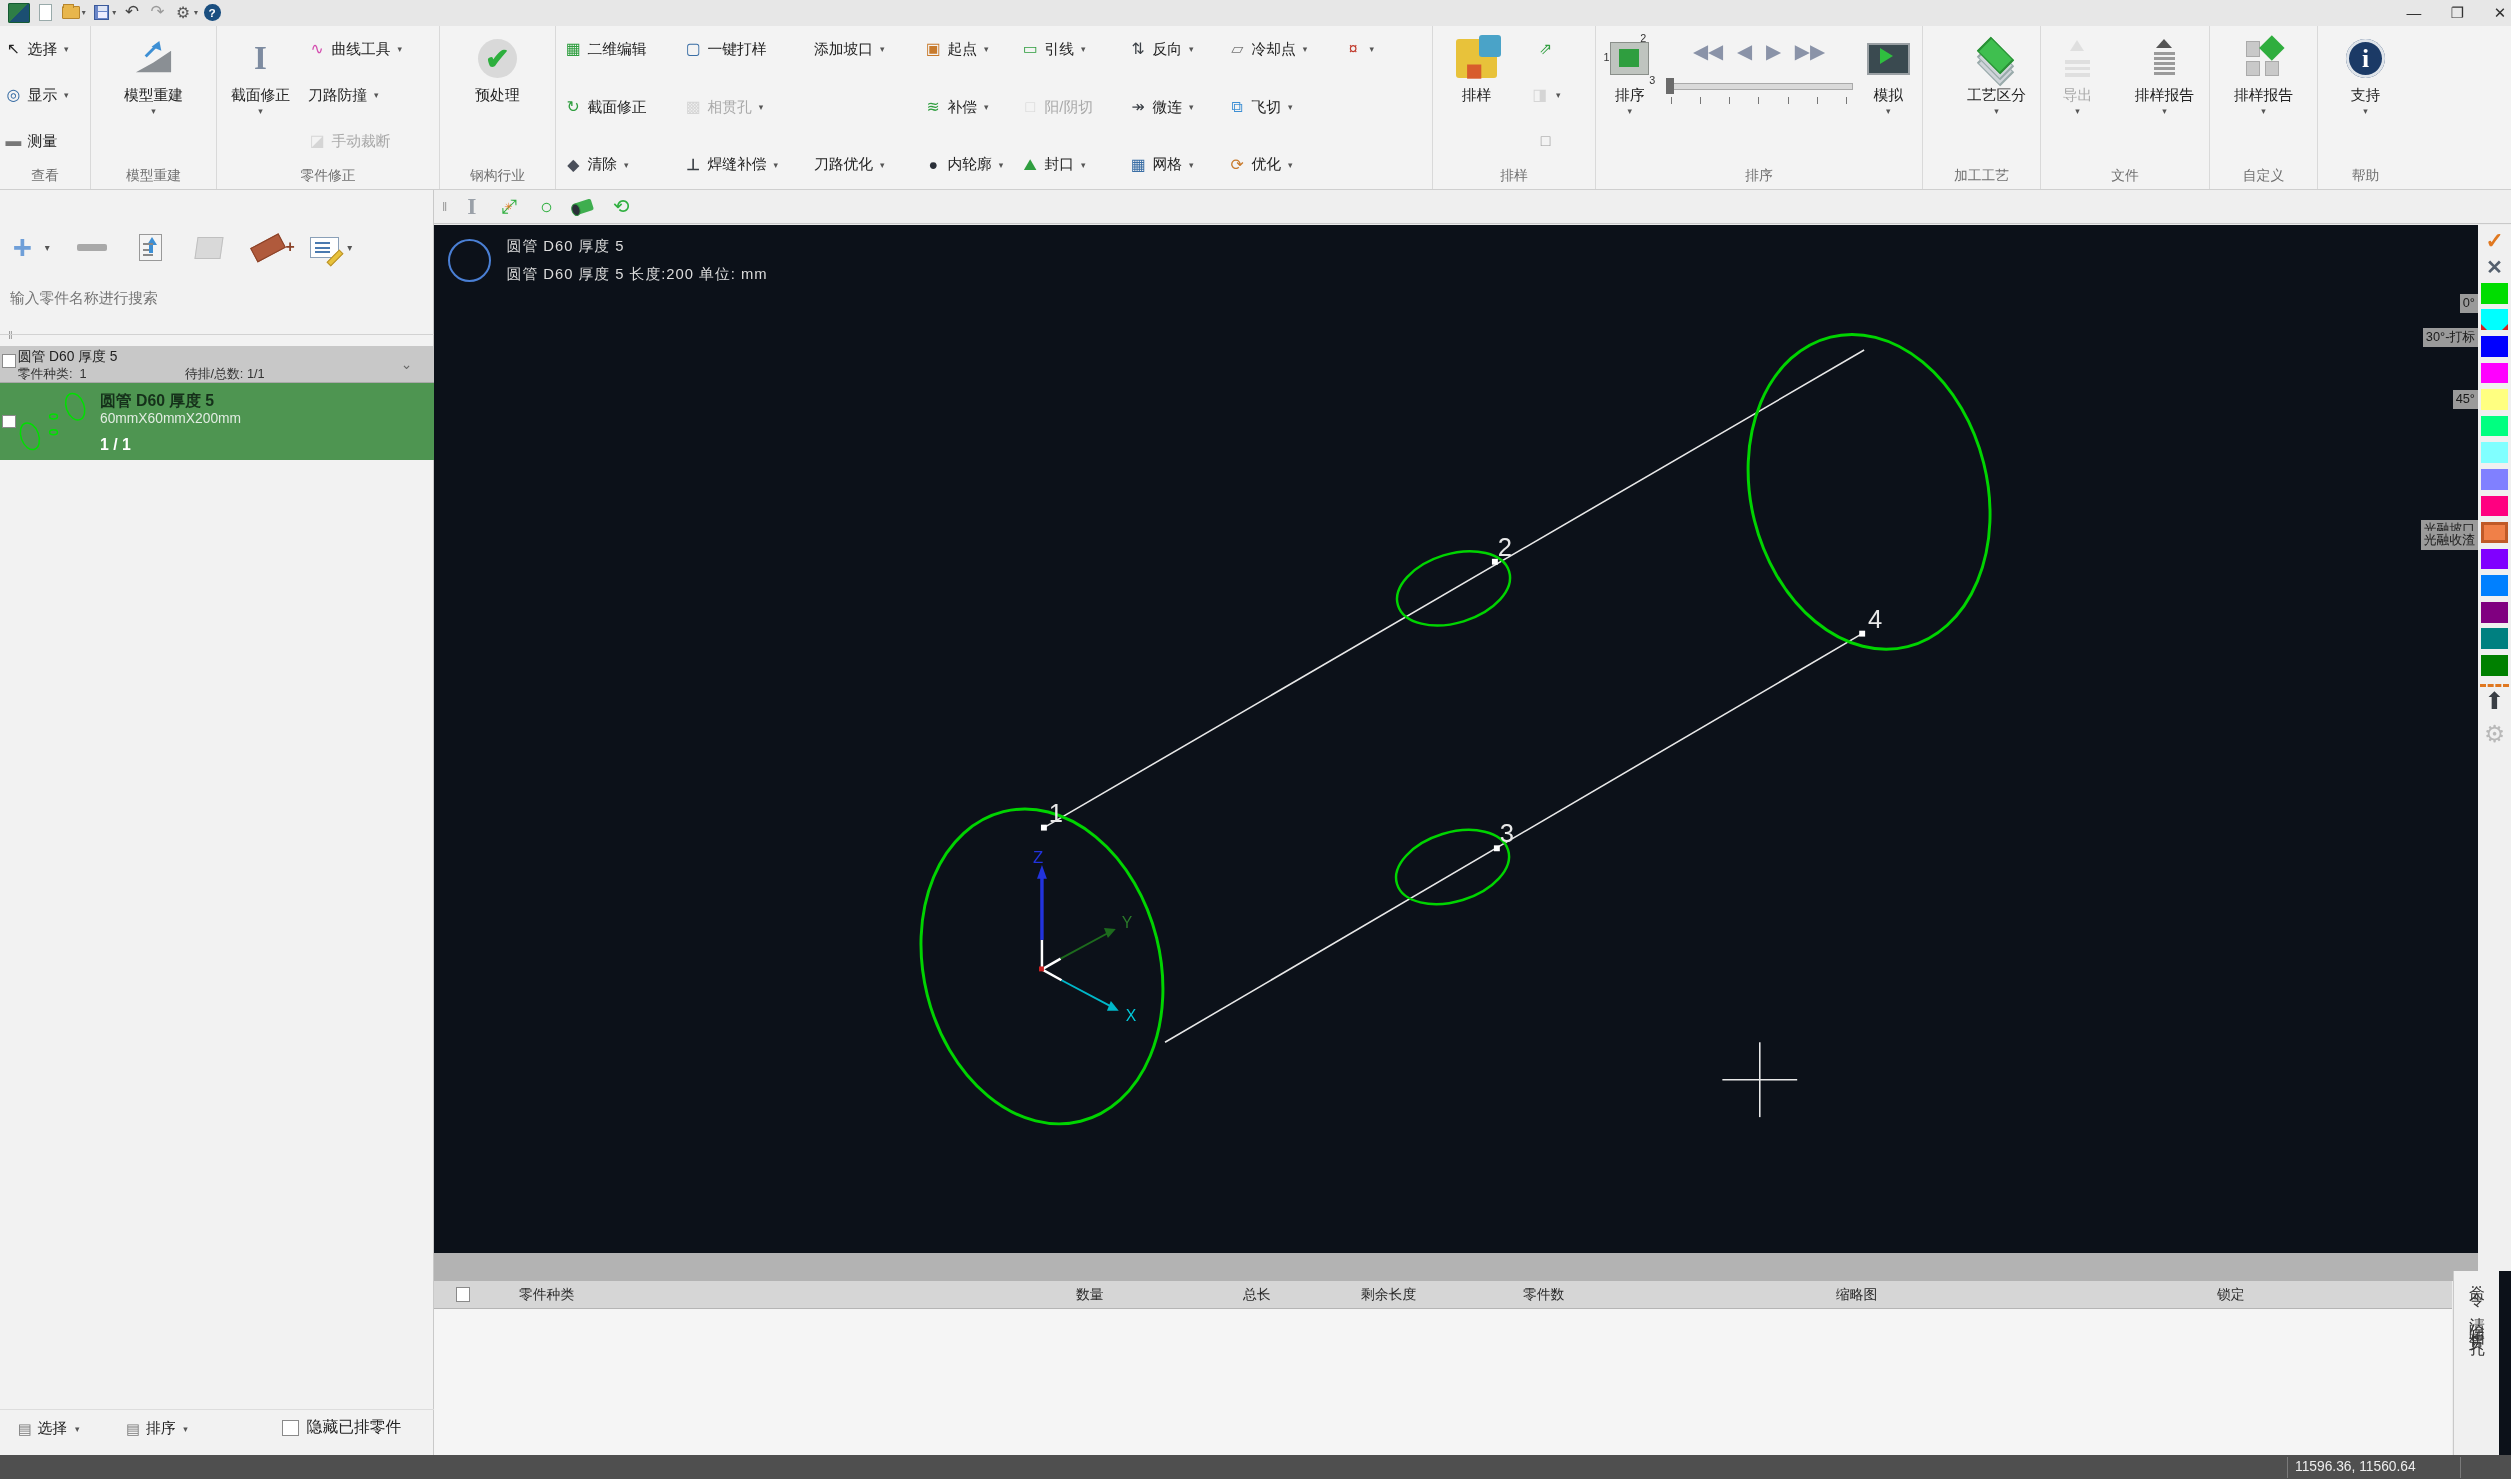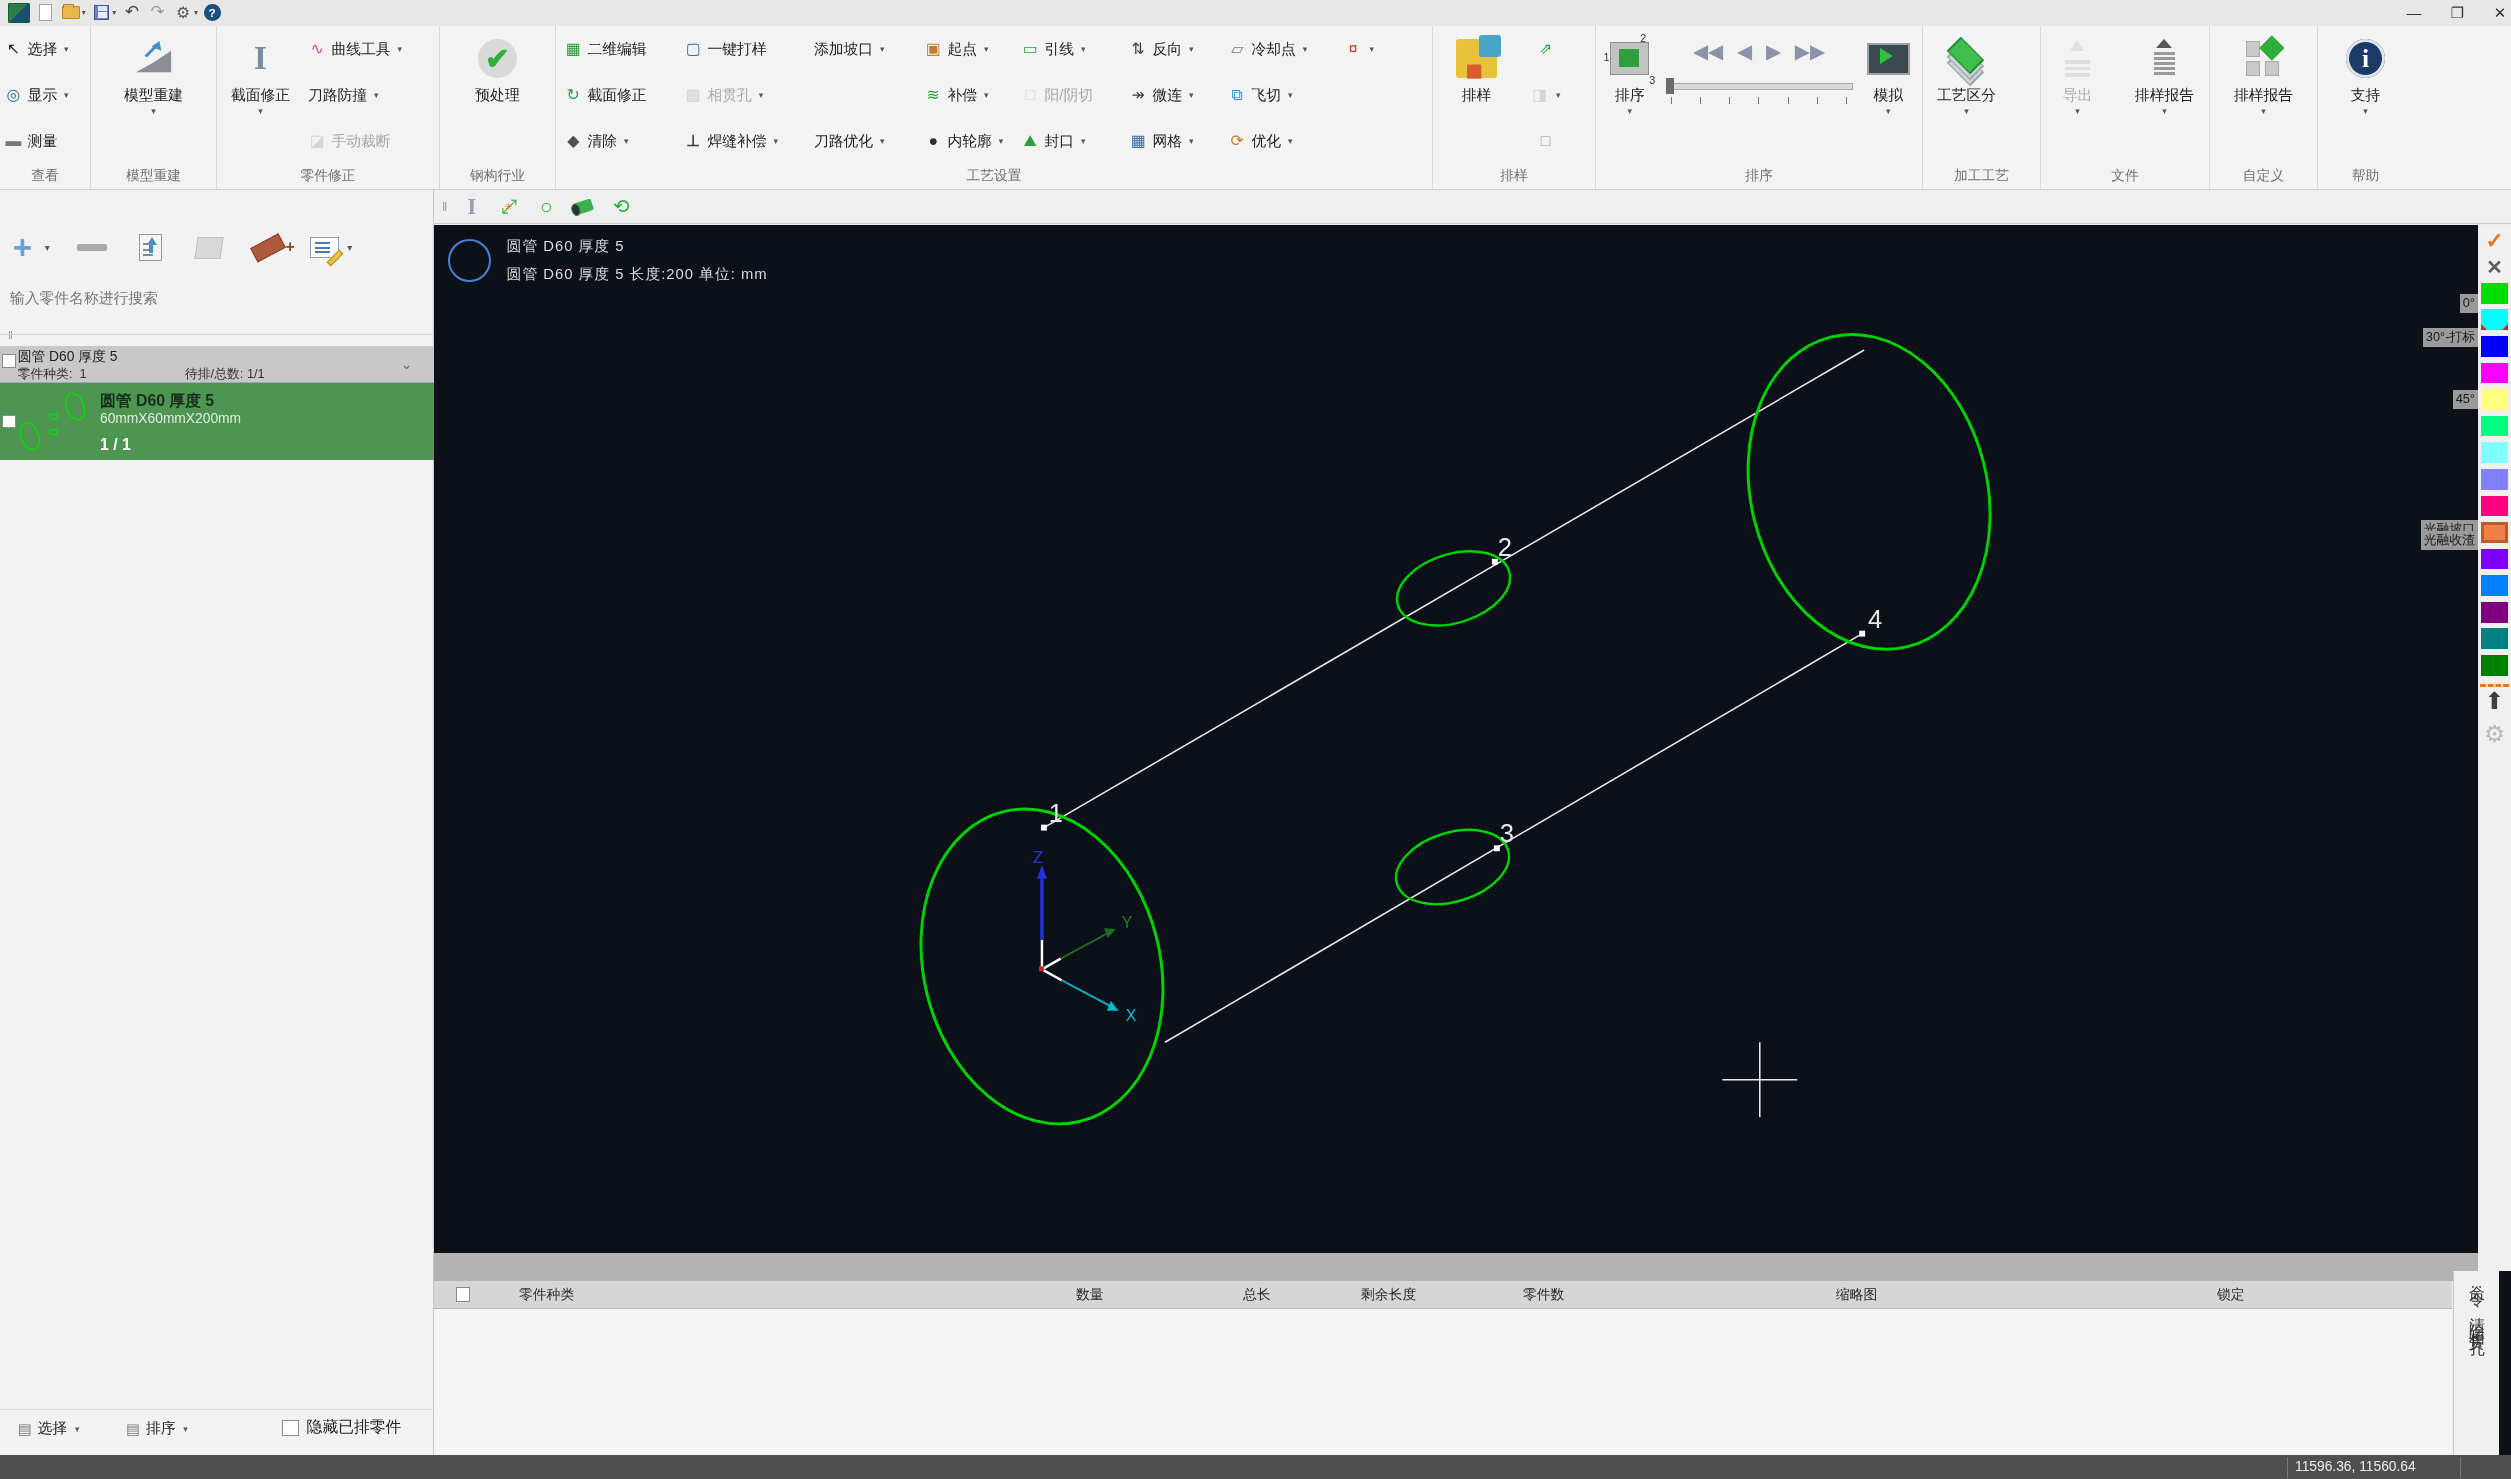--- a/index.html
+++ b/index.html
@@ -446,21 +446,20 @@
               <span class="caret">▾</span>
             </div>
         </div>
         <div class="rcol" style="width:57px">
           <div class="ritem">
               <span class="sic" style="color:#c0392b">¤</span>
               <span class="caret">▾</span>
             </div>
         </div>
       </div>
-      <div class="rg-label">工艺设置</div>
     </div>
 
     <div class="rgroup" style="width:163px">
       <div class="rg-body">
         <div class="rbig">
           <span class="bicon">
               <span class="nest-icon"></span>
             </span>
           <span class="blabel">排样</span>
         </div>
@@ -519,21 +518,21 @@
               <span class="monitor"></span>
             </span>
           <span class="blabel">模拟</span>
             <span class="caret">▾</span>
         </div>
       </div>
       <div class="rg-label">排序</div>
     </div>
 
     <div class="rgroup" style="width:118px">
-      <div class="rg-body" style="justify-content:flex-start">
+      <div class="rg-body" style="justify-content:flex-end">
         <div class="rbig">
           <span class="bicon">
               <span class="diamond-stack">
                 <i></i>
                 <i></i>
                 <i></i>
               </span>
             </span>
           <span class="blabel">工艺区分</span>
             <span class="caret">▾</span>

